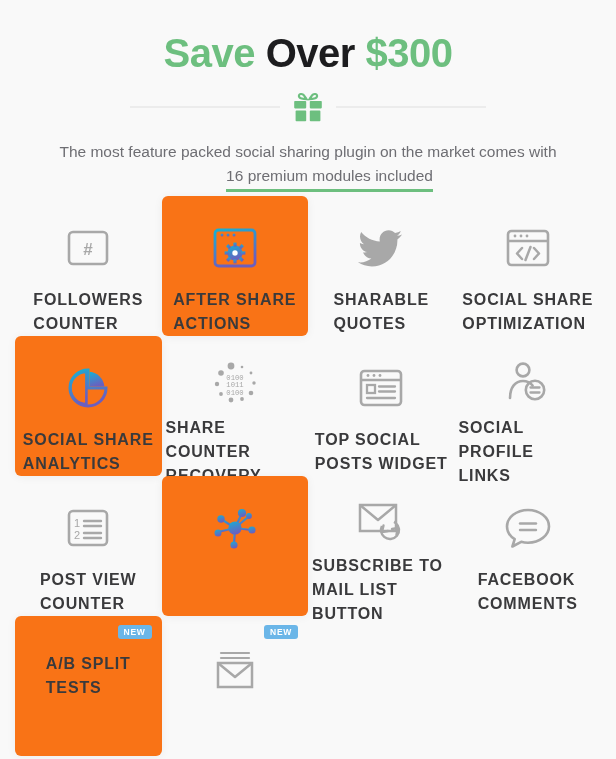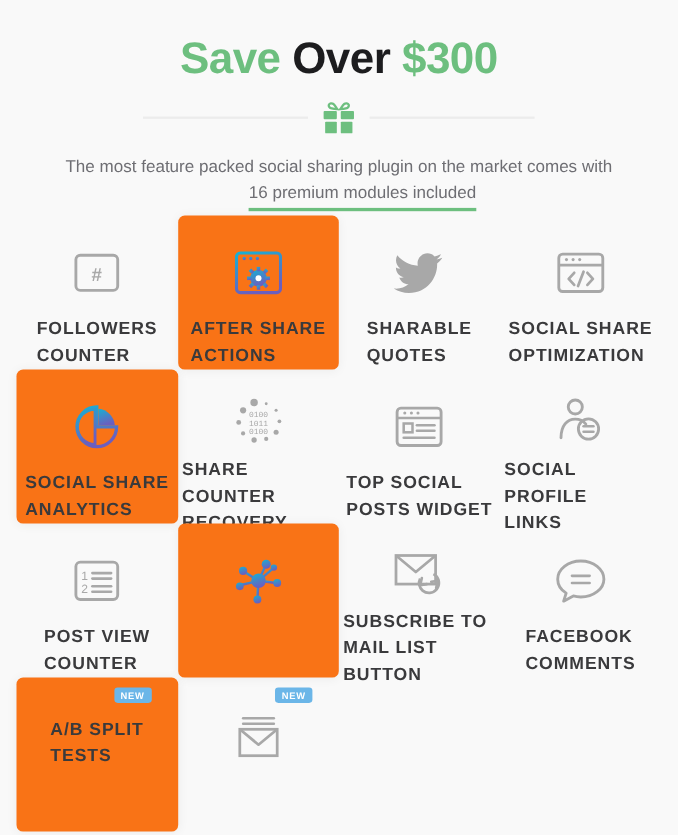--- a/index.html
+++ b/index.html
@@ -77,21 +77,21 @@
     font-weight:bold;
     letter-spacing:0.85px;
     color:#3a3a3c;
     line-height:1.5;
     text-transform:uppercase;
     white-space:pre-line;
     padding:0 4px;
   }
   .badge {
     position:absolute;
-    top:9px; right:24px;
+    top:9px; right:10px;
     background:#6bb6e8;
     color:#fff;
     font-size:8.5px;
     font-weight:bold;
     letter-spacing:0.7px;
     padding:3px 6px 2px 6px;
     border-radius:3px;
     line-height:1;
   }
 </style>

